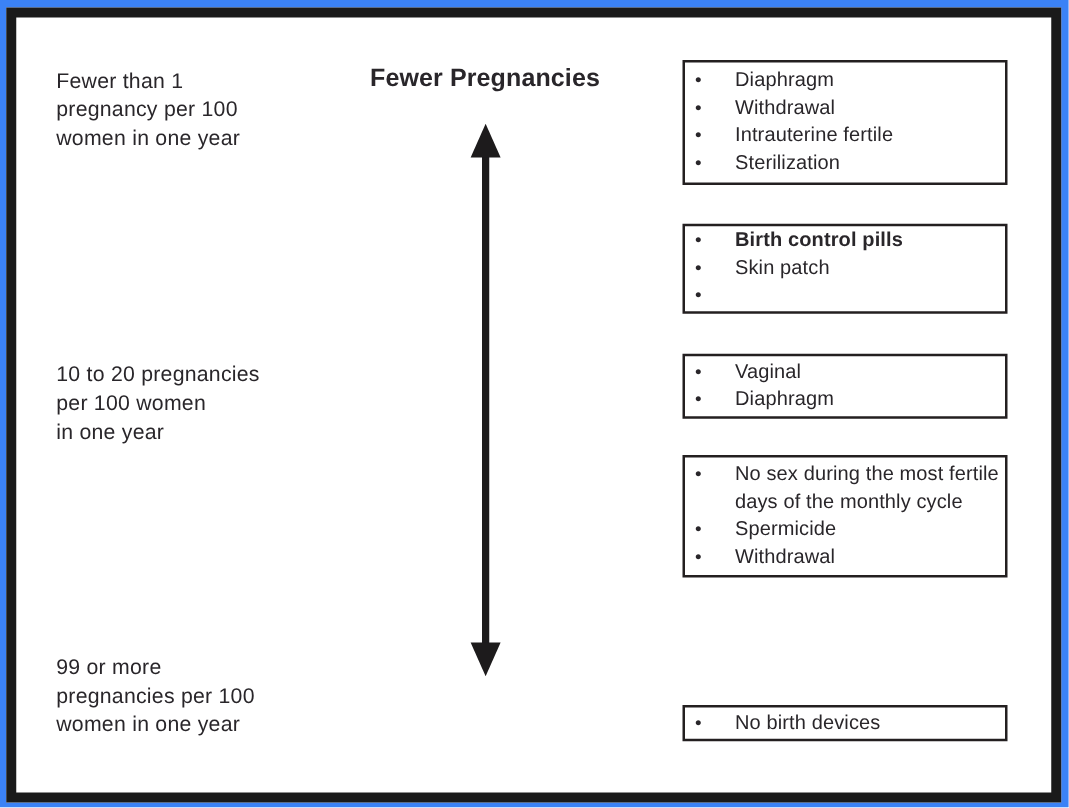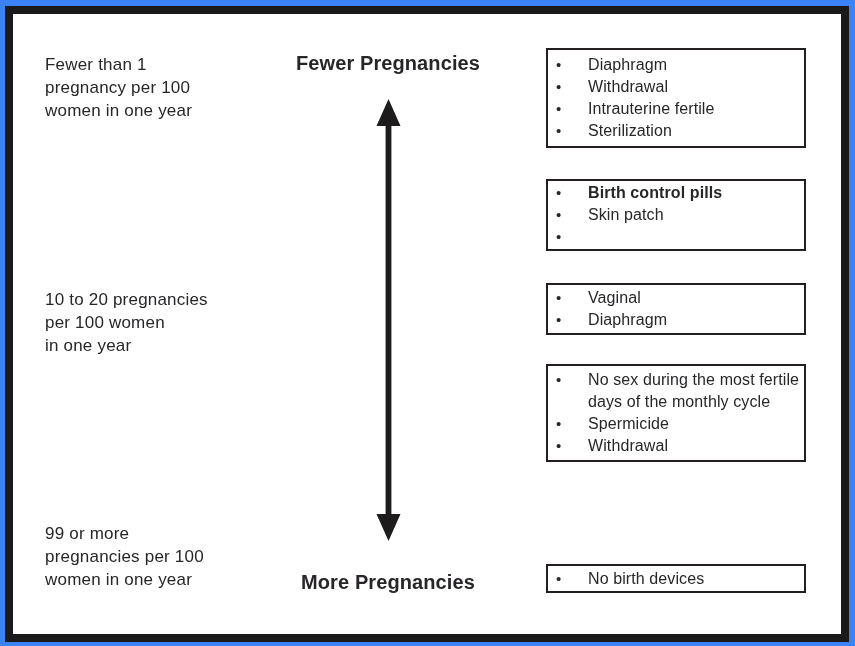--- a/index.html
+++ b/index.html
@@ -106,21 +106,20 @@
     <div>pregnancies per 100</div>
     <div>women in one year</div>
   </div>
 
   <div class="axis-label" style="top:53px">Fewer Pregnancies</div>
   <svg class="arrow-svg" viewBox="0 0 37 442" aria-hidden="true">
     <rect x="15.6" y="22" width="5.8" height="398" fill="#1d1b1c"></rect>
     <polygon points="18.5,0 6.5,27 30.5,27" fill="#1d1b1c"></polygon>
     <polygon points="18.5,442 6.5,415 30.5,415" fill="#1d1b1c"></polygon>
   </svg>
-  <div class="axis-label" style="top:572px">More Pregnancies</div>
 
   <div class="method-box" style="top:48px;height:100px">
     <div class="mitem">
       <span class="bullet">•</span>
       <span class="mtxt">Diaphragm</span>
     </div>
     <div class="mitem">
       <span class="bullet">•</span>
       <span class="mtxt">Withdrawal</span>
     </div>

